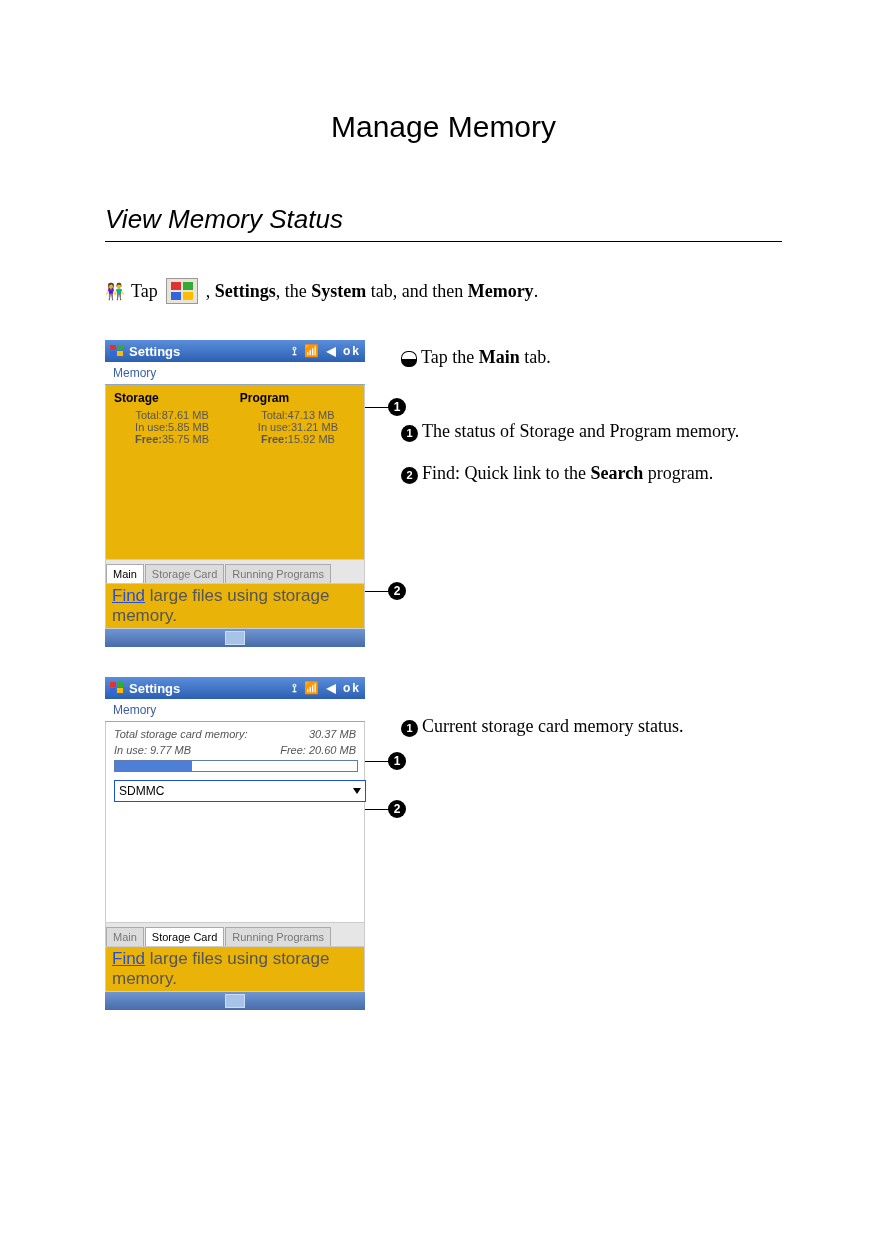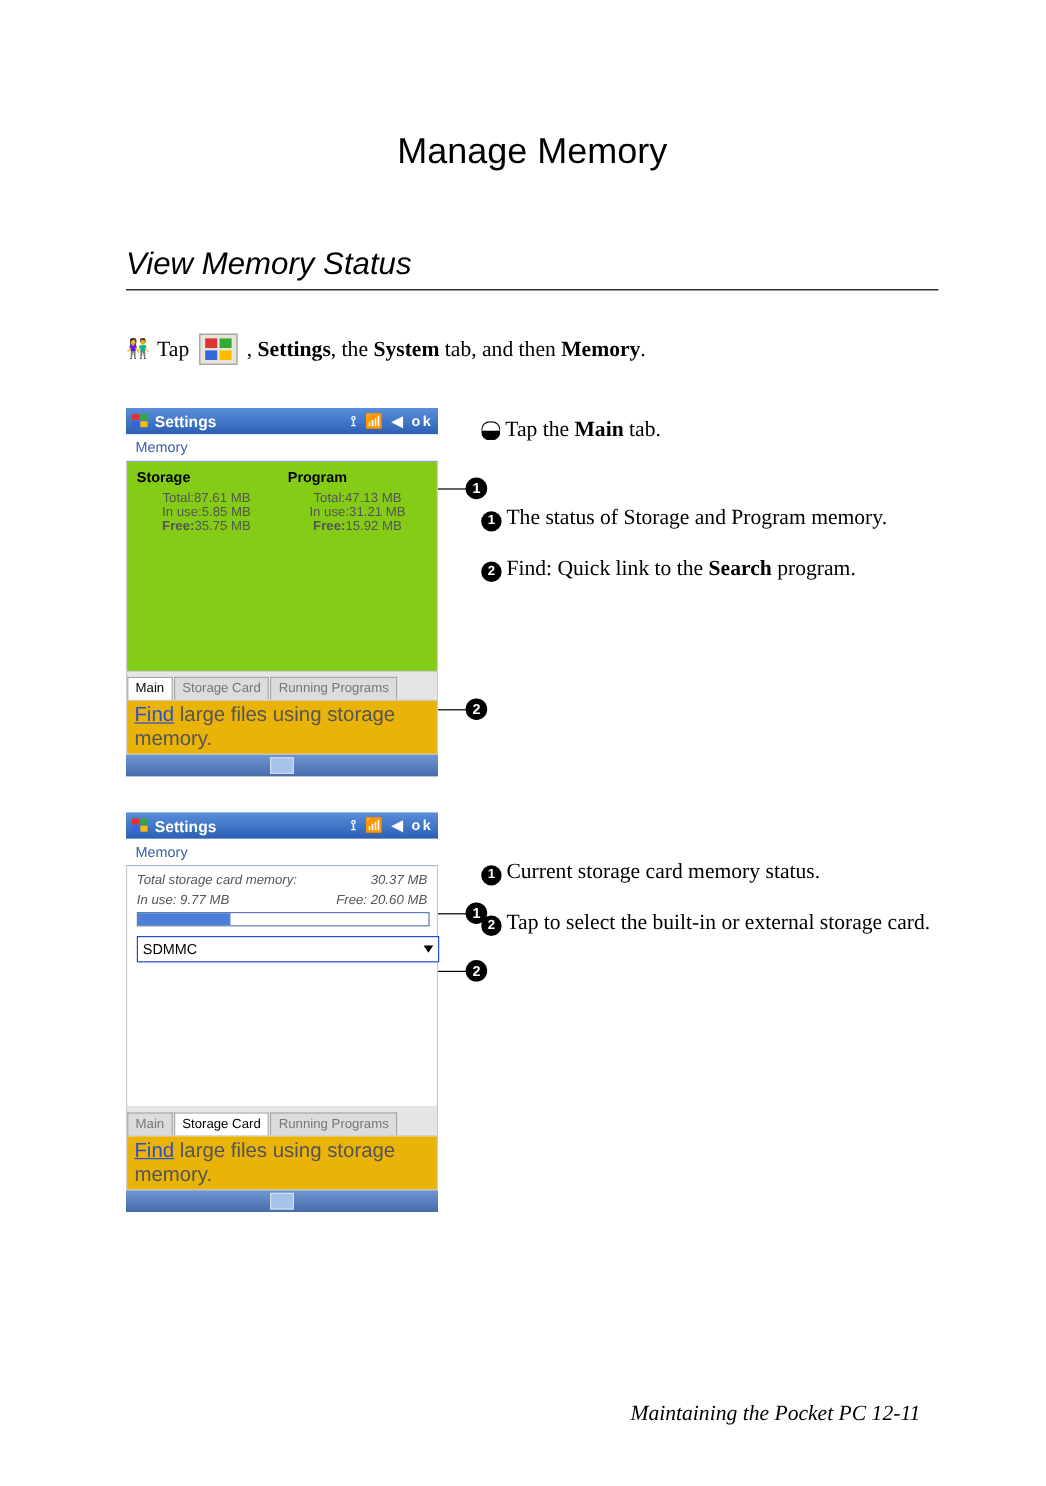--- a/index.html
+++ b/index.html
@@ -109,21 +109,21 @@
     box-shadow: 7px 0 0 #3a3, 0 6px 0 #36d, 7px 6px 0 #fb0;
   }
   .tb-icons { font-size:12px; letter-spacing:2px; }
   .subheader {
     background:#fff;
     color:#3a5ea8;
     padding:4px 8px;
     font-size:12px;
     border-bottom:1px solid #8fa7c9;
   }
-  .tab-body { background:#84cc16; padding:6px 8px 0 8px; min-height:110px; border:1px solid #ccc; border-top:none; }
+  .tab-body { background:#eab308; padding:6px 8px 0 8px; min-height:110px; border:1px solid #ccc; border-top:none; }
   .columns2 { display:flex; justify-content:space-between; font-size:12px; }
   .col-block { width:48%; }
   .col-head { font-weight:bold; margin-bottom:4px; }
   .row-line { display:flex; justify-content:center; color:#555; font-size:11px; }
   .tabs {
     display:flex; font-size:11px; background:#e6e6e6; padding-top:4px; border:1px solid #ccc; border-top:none;
   }
   .tab {
     padding:3px 6px; background:#dcdcdc; border:1px solid #aaa; border-bottom:none; margin-right:1px; color:#777;
   }
@@ -320,18 +320,16 @@
         </div>
         <div class="sip-bar">
             <span class="sip-icon"></span>
           </div>
       </div>
     </div>
 
     <div class="right-col anno">
       <p style="height:24px;"></p>
       <p><span class="bullet-num">1</span><span>Current storage card memory status.</span></p>
-      <p><span class="bullet-num">2</span><span>Tap to select the built-in or external storage card.</span></p>
     </div>
   </div>
 
-  <div class="footer">Maintaining the Pocket PC    12-11</div>
 </div>
 
 </body></html>

